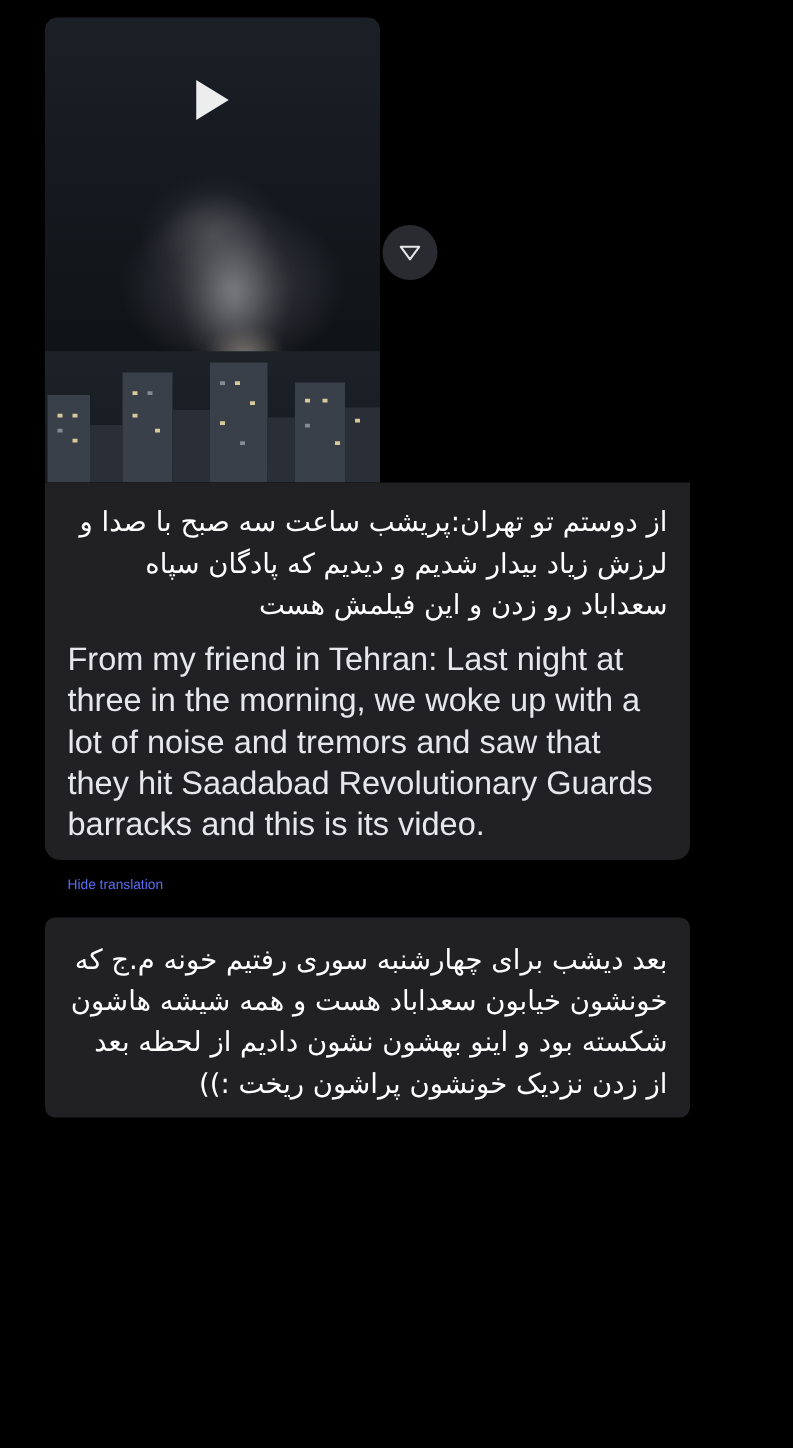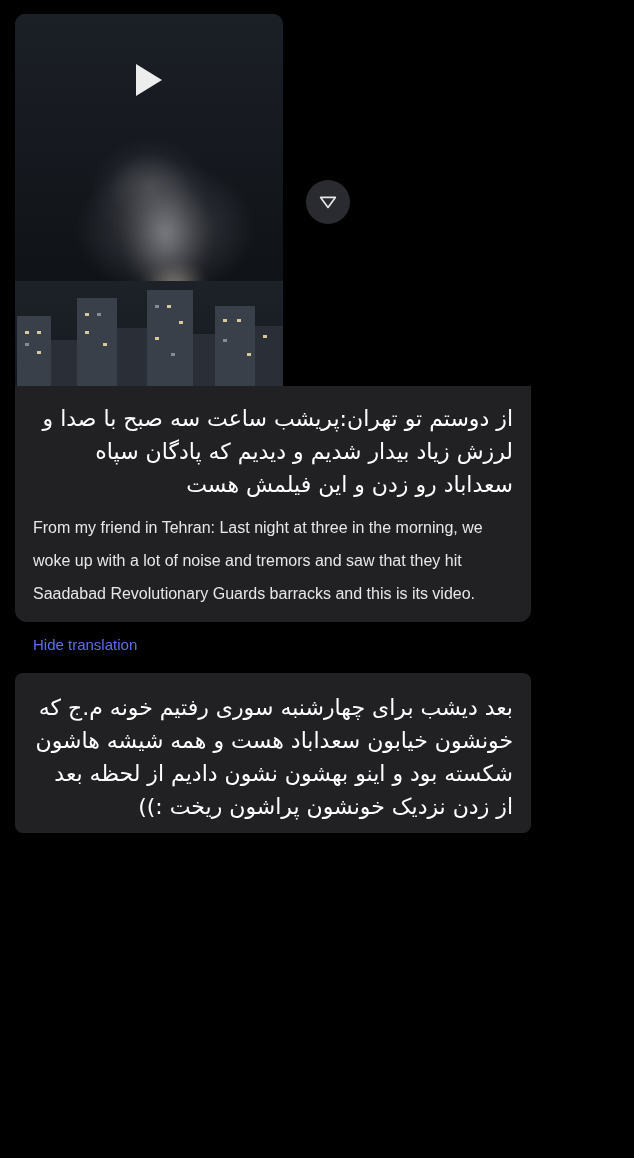--- a/index.html
+++ b/index.html
@@ -8,21 +8,21 @@
     height: 1158px;
     background: #0b0b0d;
     font-family: "Liberation Sans", sans-serif;
     overflow: hidden;
   }
   .screen {
     position: relative;
     width: 634px;
     height: 1158px;
     background: #000000;
-    padding: 14px 18px 0 15px;
+    padding: 14px 18px 0 36px;
   }
 
   
   .video-wrap {
     position: relative;
     width: 268px;
     height: 372px;
     border-radius: 10px 10px 0 0;
     overflow: hidden;
     background: #12161c;
@@ -102,28 +102,28 @@
   .fa {
     direction: rtl;
     text-align: right;
     color: #ffffff;
     font-size: 22px;
     line-height: 33px;
     font-family: "DejaVu Sans", sans-serif;
   }
   .en {
     color: #e6e7ea;
-    font-size: 16px;
+    font-size: 26px;
     line-height: 33px;
     margin-top: 10px;
     font-family: "Liberation Sans", sans-serif;
   }
   .hide-translation {
     color: #5b6ef5;
-    font-size: 15px;
+    font-size: 11px;
     padding: 14px 0 0 18px;
     font-family: "Liberation Sans", sans-serif;
     cursor: pointer;
   }
   .clip-bottom { position: relative; }
   .time-row {
     position: absolute;
     left: 18px;
     bottom: -2px;
     display: flex;

